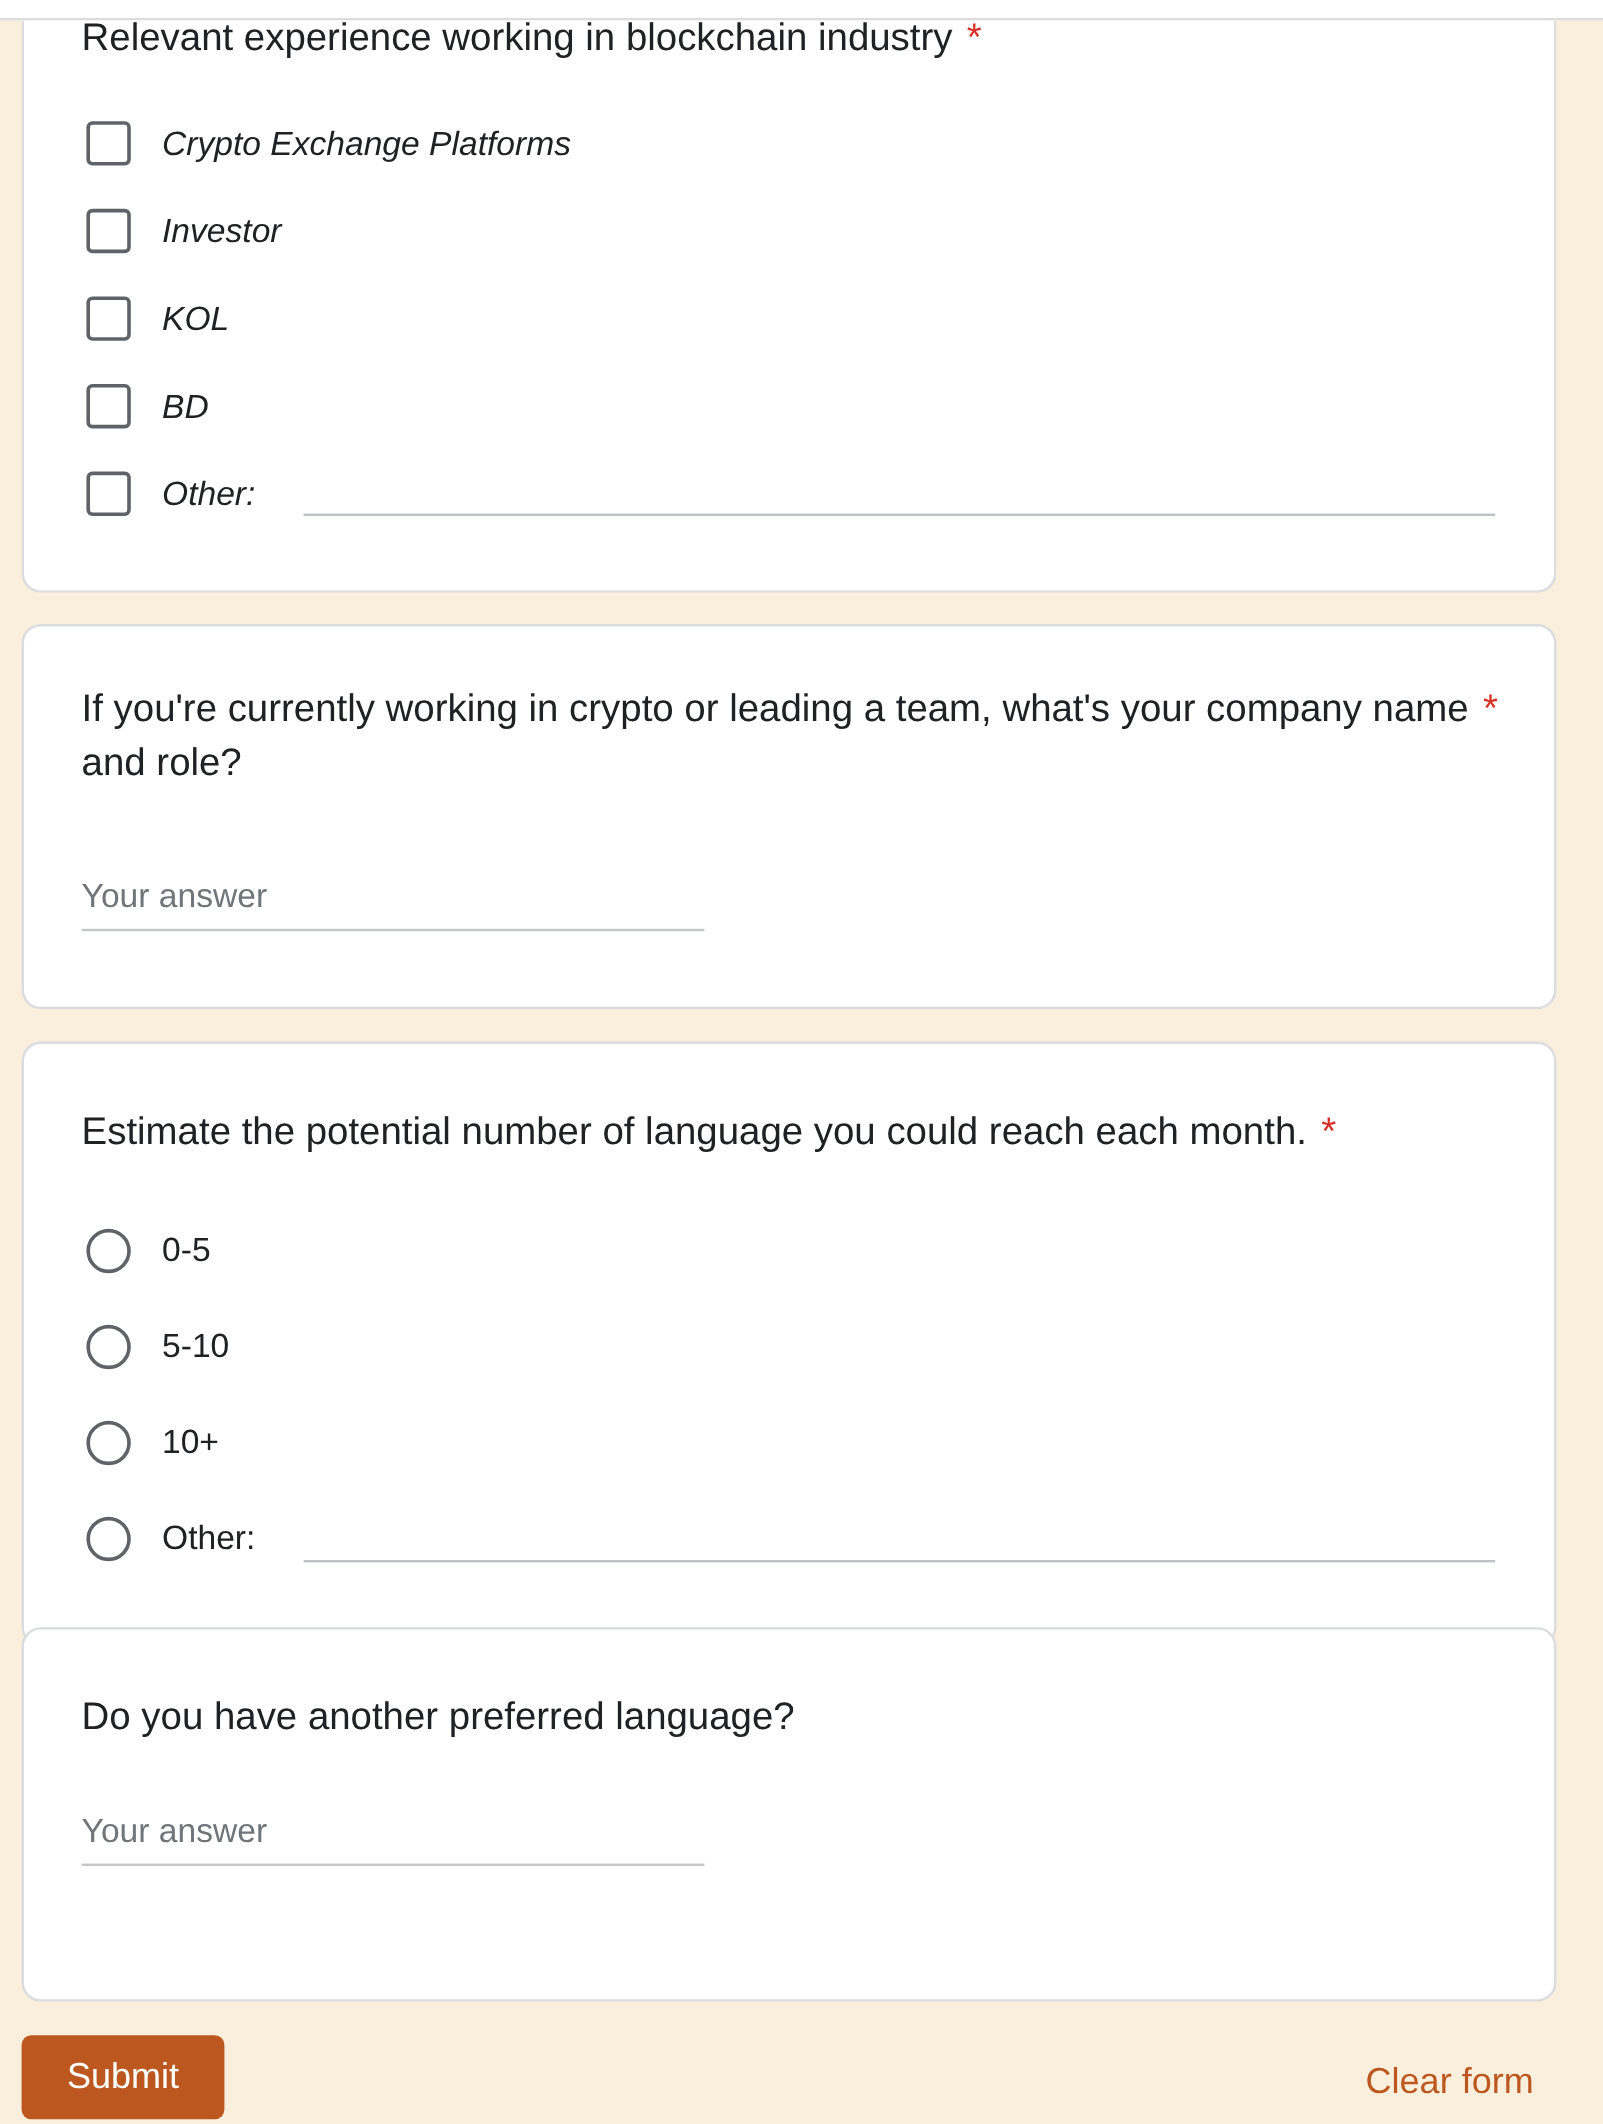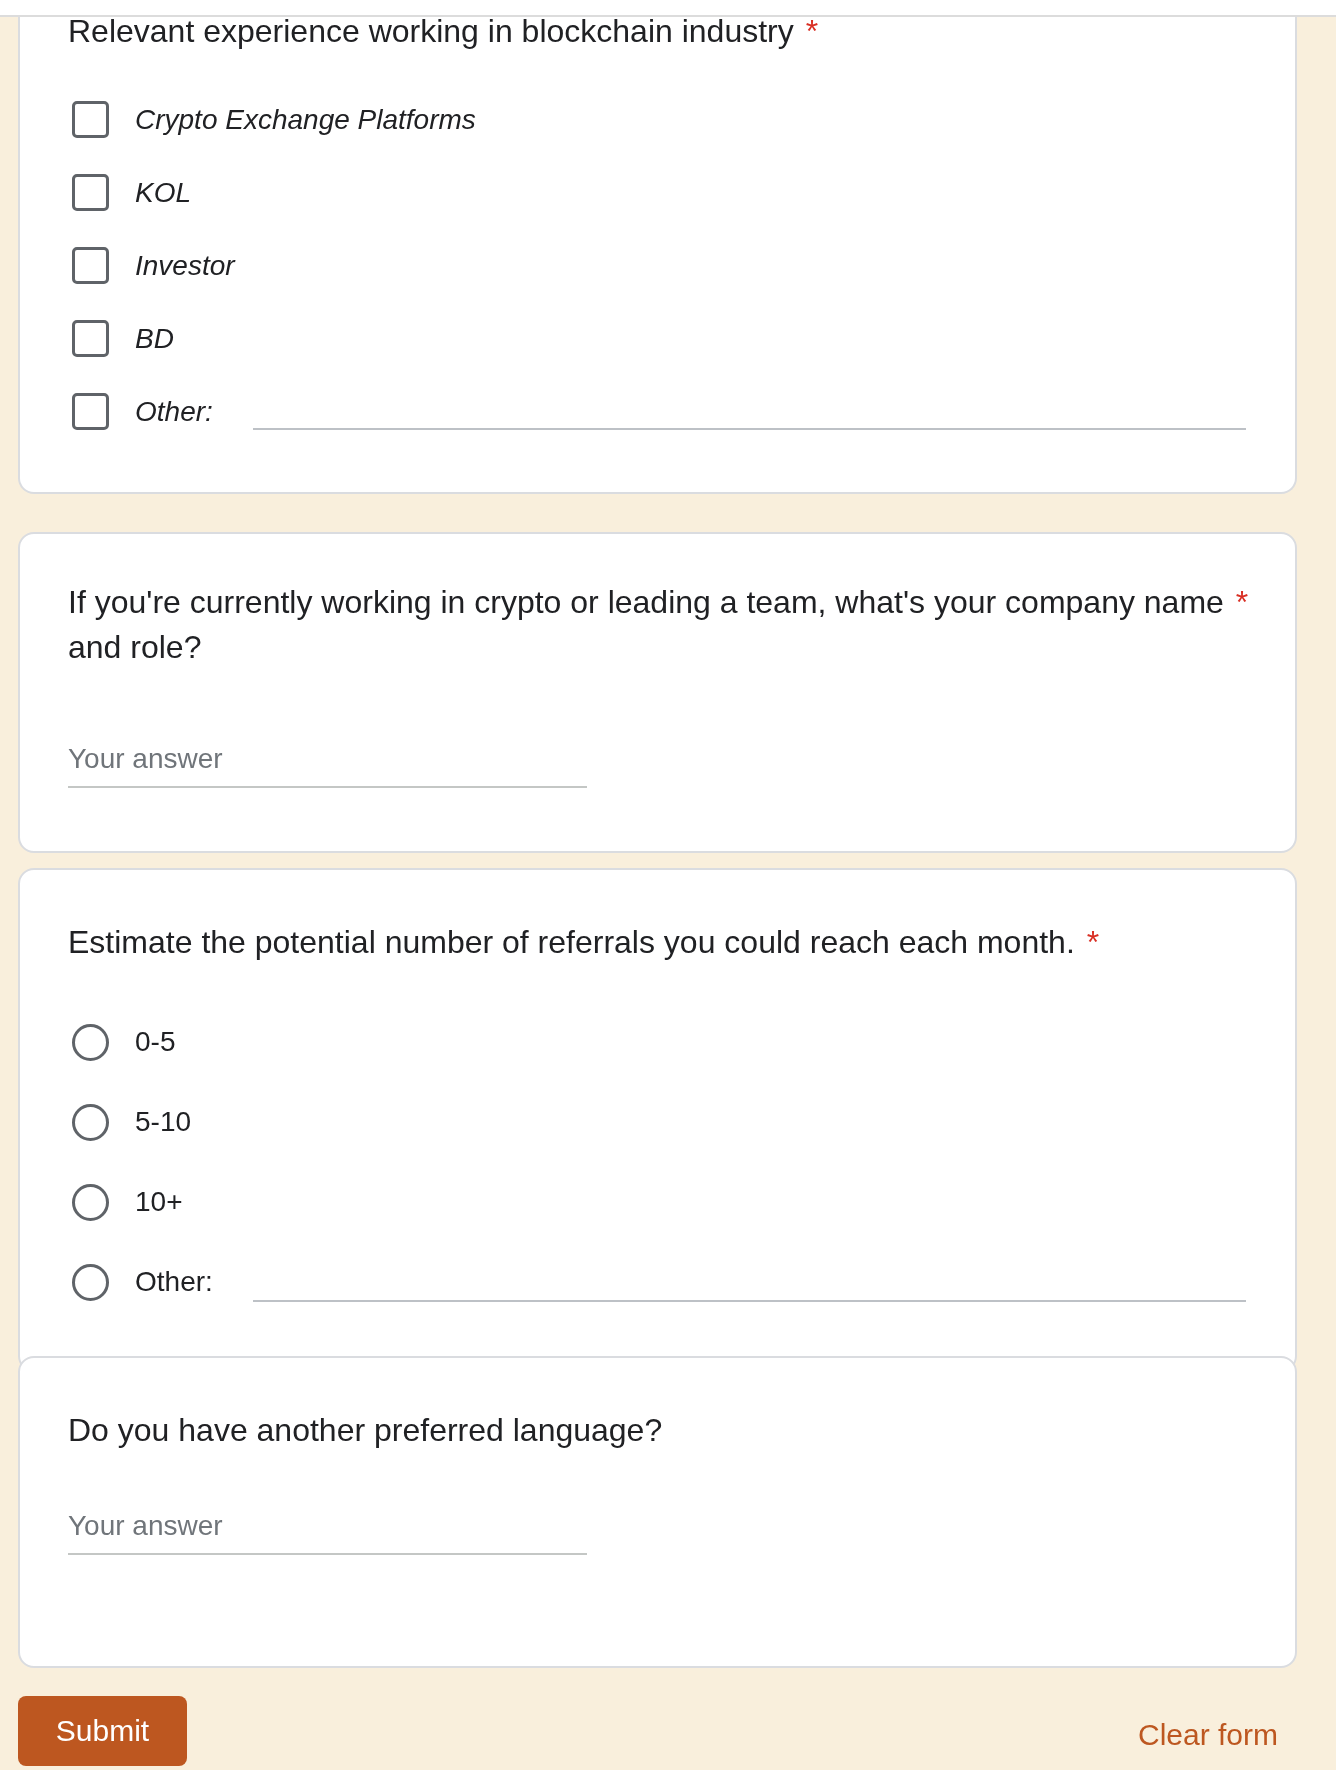--- a/index.html
+++ b/index.html
@@ -12,21 +12,21 @@
   
   .chrome{
     position:absolute;left:0;top:0;width:1336px;height:15px;
     background:#ffffff;border-bottom:2px solid #dcdcdc;box-sizing:border-box;height:17px;
   }
   .card{
     position:absolute;left:18px;width:1279px;box-sizing:border-box;
     background:#ffffff;border:2px solid #dadce0;border-radius:16px;
   }
   .card.c1{top:17px;height:477px;border-top:none;border-radius:0 0 16px 16px;}
-  .card.c2{top:532px;height:321px;}
+  .card.c2{top:520px;height:321px;}
   .card.c3{top:868px;height:504px;}
   .card.c4{top:1356px;height:312px;}
   .q-title{
     position:absolute;left:48px;right:56px;
     font-size:32px;line-height:45px;color:#202124;font-weight:400;
   }
   .c1 .q-title{top:-8px;}
   .c2 .q-title{top:46px;}
   .c3 .q-title{top:50px;}
   .c4 .q-title{top:50px;}
@@ -78,25 +78,25 @@
 
 <section class="card c1">
   <div class="q-title"><span>Relevant experience working in blockchain industry</span><span class="req">*</span></div>
   <div class="options">
     <div class="option-row">
       <span class="box-icon"></span>
       <span class="opt-label">Crypto Exchange Platforms</span>
     </div>
     <div class="option-row">
       <span class="box-icon"></span>
-      <span class="opt-label">KOL</span>
+      <span class="opt-label">Investor</span>
     </div>
     <div class="option-row">
       <span class="box-icon"></span>
-      <span class="opt-label">Investor</span>
+      <span class="opt-label">KOL</span>
     </div>
     <div class="option-row">
       <span class="box-icon"></span>
       <span class="opt-label">BD</span>
     </div>
     <div class="option-row">
       <span class="box-icon"></span>
       <span class="opt-label">Other:</span>
       <span class="other-line"></span>
     </div>
@@ -107,21 +107,21 @@
   <div class="q-title">
     <div class="q-line"><span>If you're currently working in crypto or leading a team, what's your company name</span><span class="req">*</span></div>
     <div class="q-line">and role?</div>
   </div>
   <div class="answer">
     <span>Your answer</span>
   </div>
 </section>
 
 <section class="card c3">
-  <div class="q-title"><span>Estimate the potential number of referrals you could reach each month.</span><span class="req">*</span></div>
+  <div class="q-title"><span>Estimate the potential number of language you could reach each month.</span><span class="req">*</span></div>
   <div class="options">
     <div class="option-row">
       <span class="radio-icon"></span>
       <span class="opt-label">0-5</span>
     </div>
     <div class="option-row">
       <span class="radio-icon"></span>
       <span class="opt-label">5-10</span>
     </div>
     <div class="option-row">

